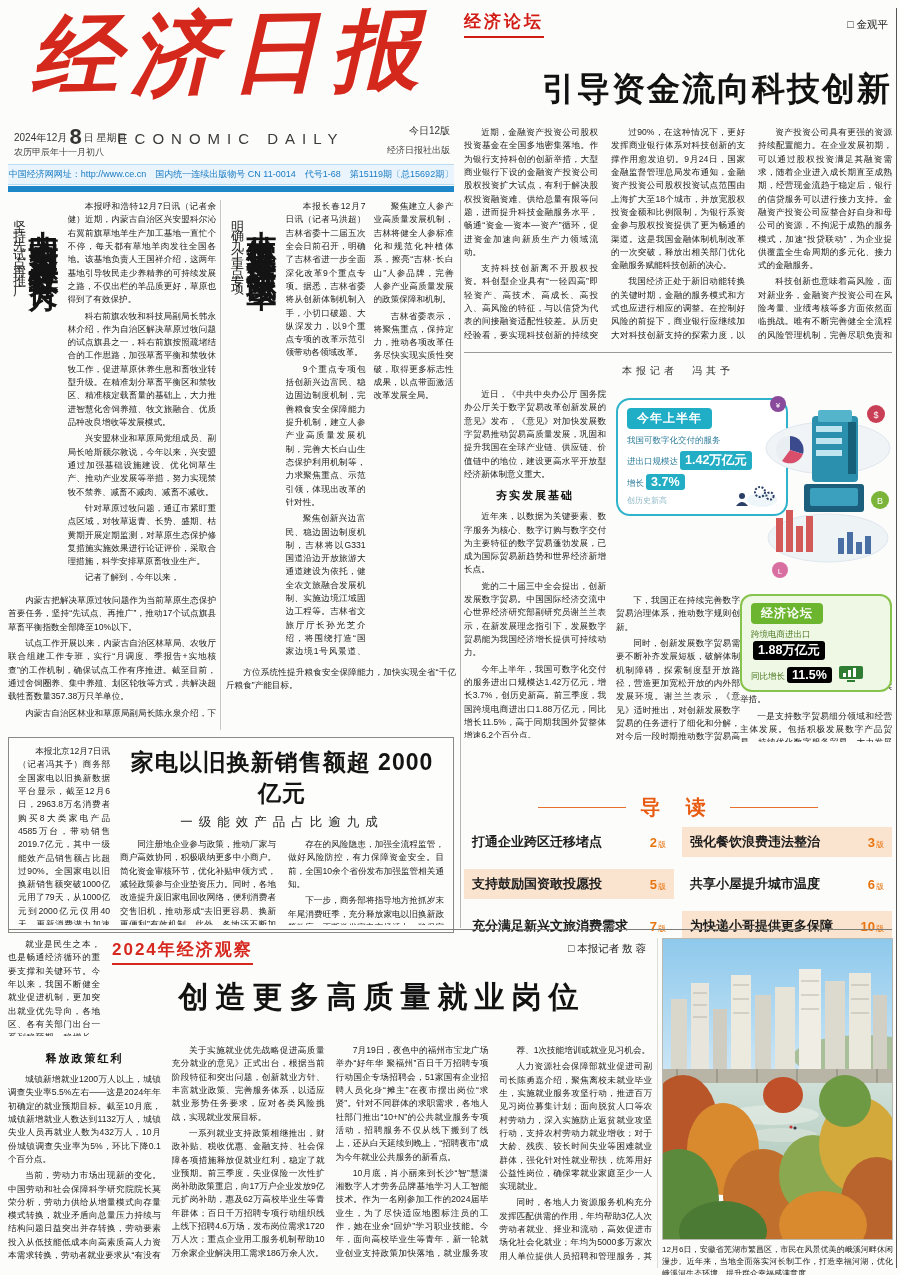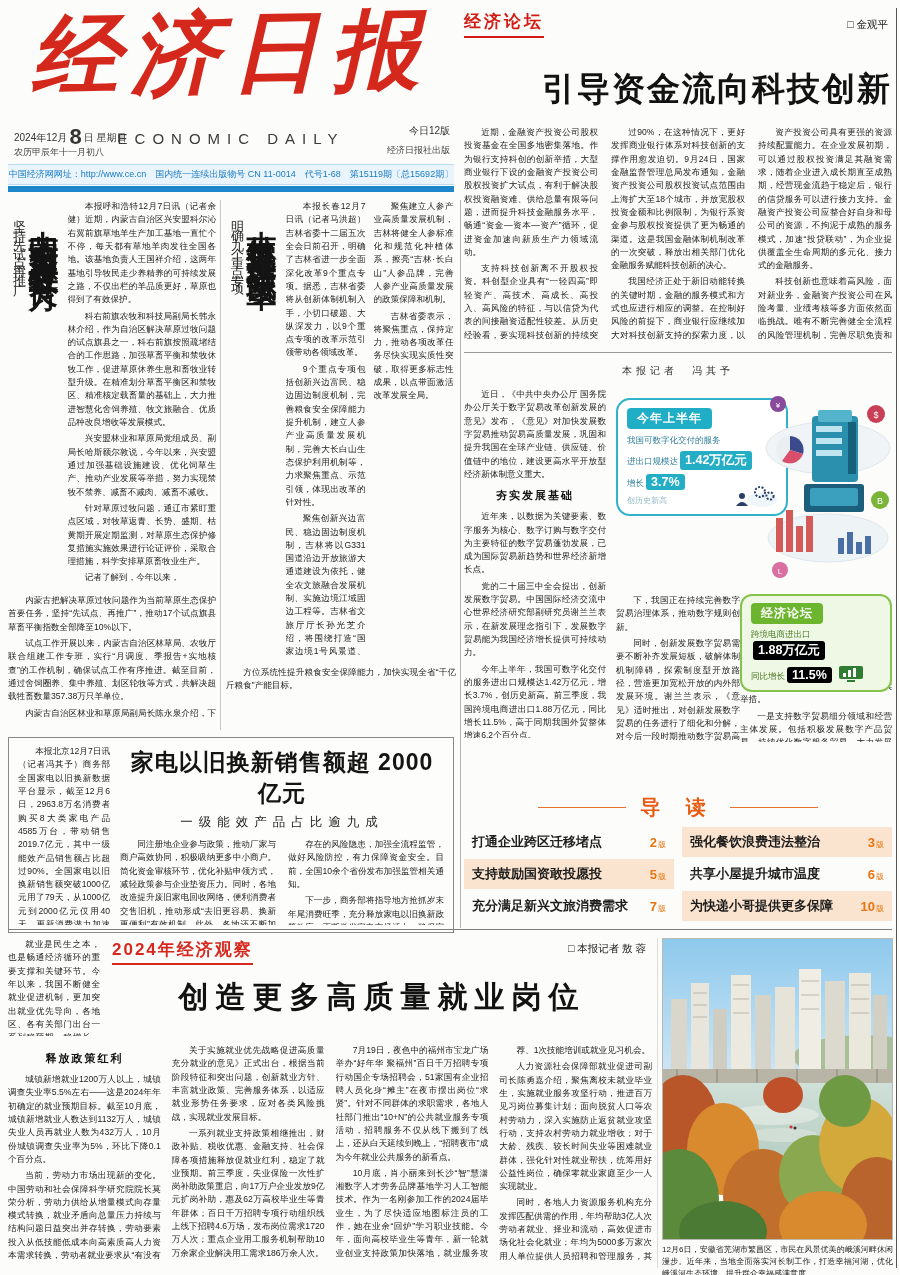--- a/index.html
+++ b/index.html
@@ -89,21 +89,21 @@
       padding:1px 5px;border-radius:3px;margin-left:2px;}
   .dt-lower{display:flex;gap:0;margin-top:4px;}
   .dt-col2{flex:1;height:148px;}
   .dt-col3wrap{width:152px;position:relative;height:148px;}
   .dt-col3{margin-top:86px;height:62px;}
   
   .dd{left:464px;top:792px;width:428px;height:132px;}
   .dd-head{display:flex;align-items:center;justify-content:center;gap:14px;margin:2px 0 6px;}
   .dd-line{width:88px;height:1px;background:#e8702a;}
   .dd-title{color:#e85a0f;font-size:20px;font-weight:bold;letter-spacing:10px;}
-  .dd-grid{display:grid;grid-template-columns:1fr 1fr;gap:2px 8px;}
+  .dd-grid{display:grid;grid-template-columns:1fr 1fr;gap:12px 8px;}
   .dd-item{display:flex;justify-content:space-between;align-items:center;padding:6px 8px;}
   .dd-item.hl{background:#fbe4cf;}
   .dd-text{font-size:13px;font-weight:600;color:#1d1d1d;}
   .dd-page{font-size:13px;font-weight:bold;color:#e8740f;}
   .dd-unit{font-size:8px;color:#e8740f;margin-left:1px;}
   
   .emp{left:8px;top:938px;width:644px;height:330px;}
   .emp-top{display:flex;height:98px;}
   .emp-intro{width:92px;height:98px;}
   .emp-headblock{flex:1;margin-left:12px;position:relative;}

